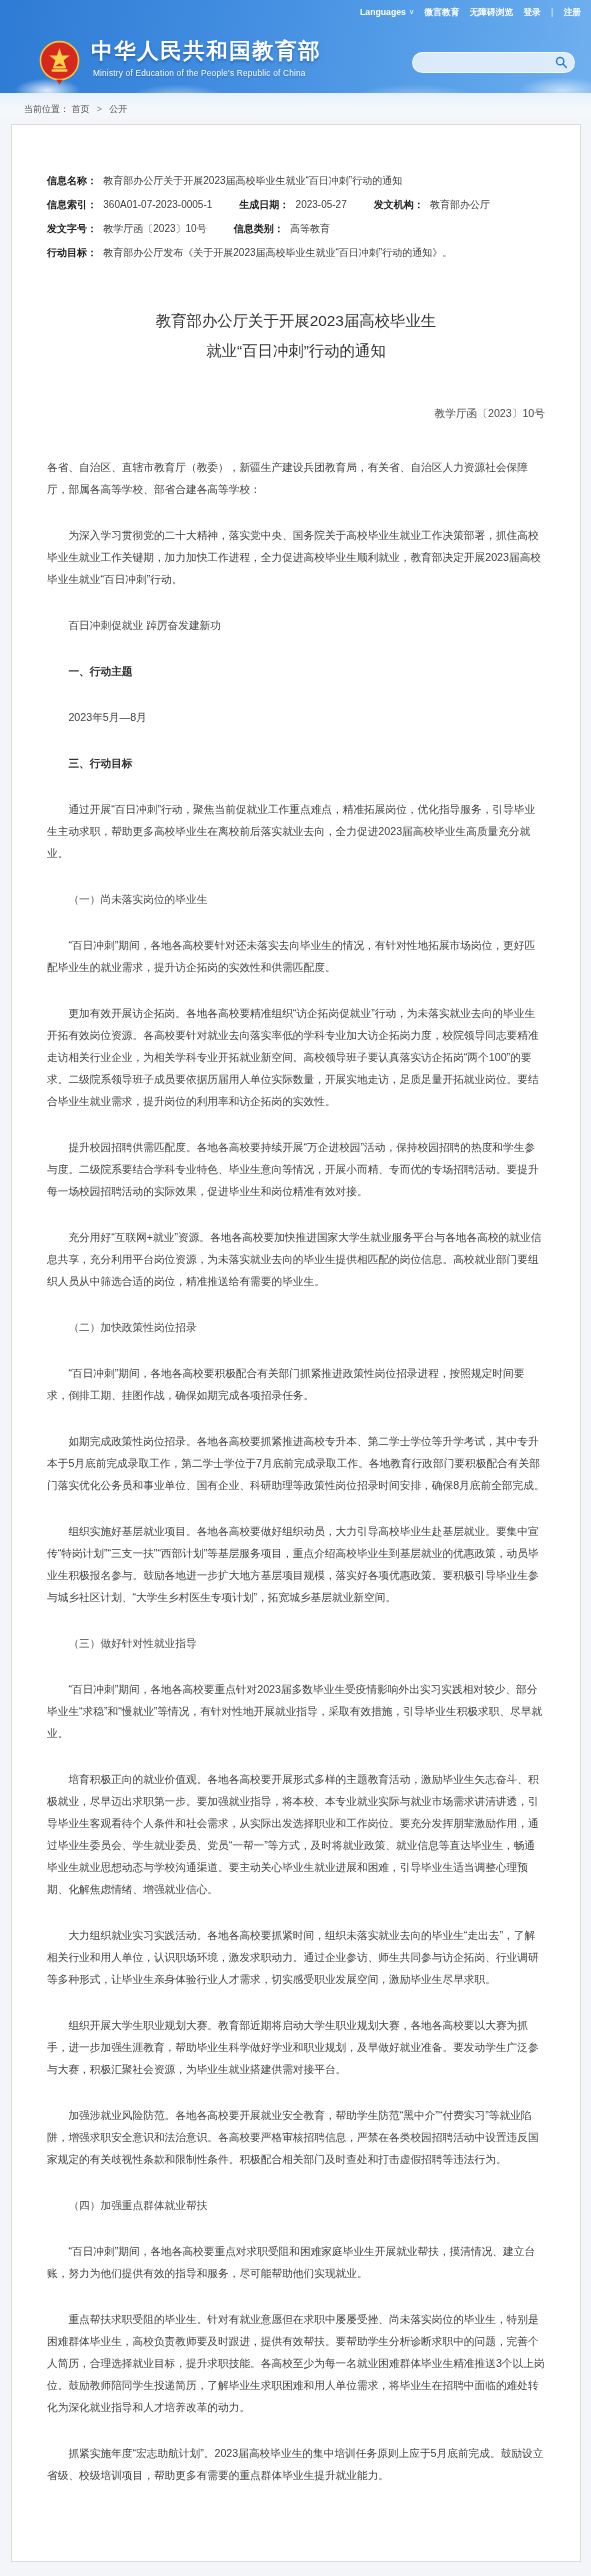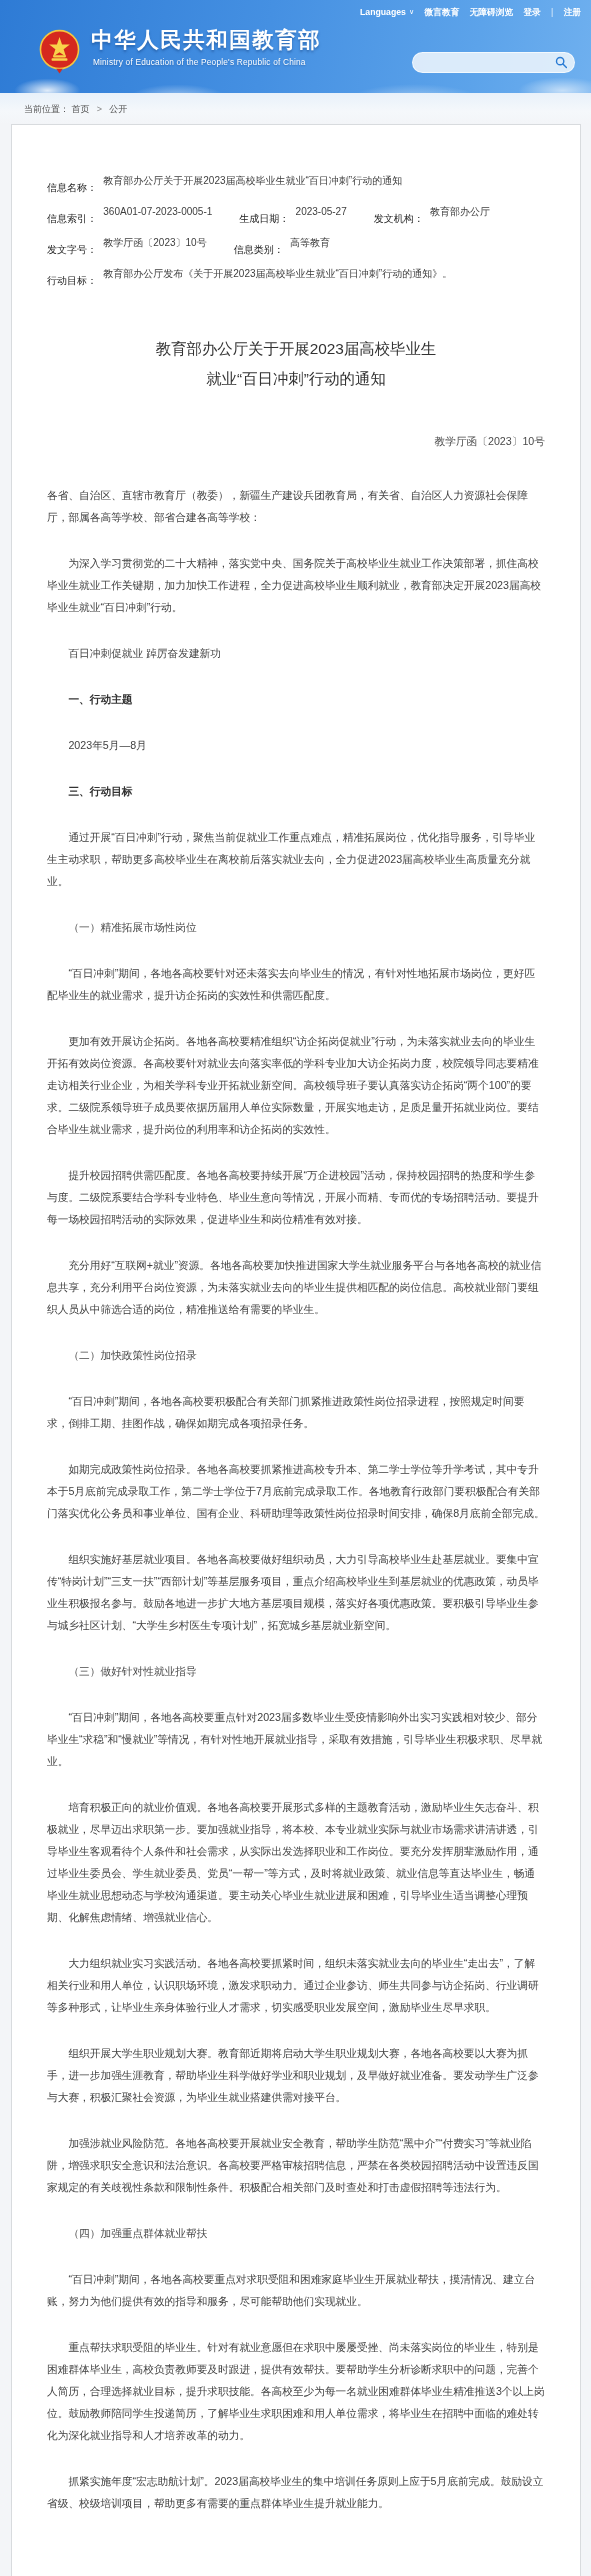--- a/index.html
+++ b/index.html
@@ -27,21 +27,21 @@
   }
   .topbar{
     position:absolute;top:7.1px;right:11px;
     display:flex;align-items:flex-start;gap:10.3px;
     color:#ffffff;font-size:8.7px;font-weight:bold;
   }
   .topbar a,.topbar span{ color:#fff; text-decoration:none; }
   .topbar .chev{ font-size:7.1px; font-weight:normal; margin-left:-7.1px; }
   .topbar .sep{ font-weight:normal; opacity:.8; }
   .brand{
-    position:absolute;left:38px;top:29px;
+    position:absolute;left:38px;top:40px;
     display:flex;align-items:flex-start;gap:10.3px;
   }
   .emblem{ width:43px;height:46px;flex:0 0 auto; }
   .brand-text .cn{
     margin:0;color:#fff;font-size:21.4px;font-weight:bold;letter-spacing:1.6px;
     text-shadow:0 1.6px 2.4px rgba(20,60,120,.45);line-height:1.1;
   }
   .brand-text .en{
     margin:4px 0 0 1.6px;color:#ffffff;font-size:8.3px;letter-spacing:0.2px;
     text-shadow:0 0.8px 1.6px rgba(20,60,120,.4);
@@ -69,21 +69,21 @@
   
   .card{
     margin:0 11px 20.6px 11px;
     background:#fff;
     border:0.8px solid #d8dbde;
     padding:44px 35px 51px 35px;
   }
   
   .meta{ font-size:10px;color:#3e3e3e;line-height:24px; }
   .meta .row{ display:flex;flex-wrap:nowrap; }
-  .meta .lbl{ font-weight:normal;color:#222;white-space:nowrap;margin-right:6.3px;margin-top:7px; }
+  .meta .lbl{ font-weight:bold;color:#222;white-space:nowrap;margin-right:6.3px; }
   .meta .val{ color:#3e3e3e; }
   .meta .pair{ display:flex;margin-right:27px; }
   .meta .pair:last-child{ margin-right:0; }
   
   .doc-title{
     margin:41px 24px 4.7px 24px;
     text-align:center;font-size:15.4px;font-weight:normal;color:#333;
     line-height:2.0;
   }
   .para{ font-size:10.7px;line-height:22px;color:#3f3f3f;margin:24px 0; }
@@ -184,21 +184,21 @@
   <p class="para docno">教学厅函〔2023〕10号</p>
 
   <article>
       <p class="para salutation">各省、自治区、直辖市教育厅（教委），新疆生产建设兵团教育局，有关省、自治区人力资源社会保障厅，部属各高等学校、部省合建各高等学校：</p>
       <p class="para body">为深入学习贯彻党的二十大精神，落实党中央、国务院关于高校毕业生就业工作决策部署，抓住高校毕业生就业工作关键期，加力加快工作进程，全力促进高校毕业生顺利就业，教育部决定开展2023届高校毕业生就业“百日冲刺”行动。</p>
       <p class="para body">百日冲刺促就业 踔厉奋发建新功</p>
       <p class="para heading">一、行动主题</p>
       <p class="para body">2023年5月—8月</p>
       <p class="para heading">三、行动目标</p>
       <p class="para body">通过开展“百日冲刺”行动，聚焦当前促就业工作重点难点，精准拓展岗位，优化指导服务，引导毕业生主动求职，帮助更多高校毕业生在离校前后落实就业去向，全力促进2023届高校毕业生高质量充分就业。</p>
-      <p class="para sub">（一）精准拓展市场性岗位</p>
+      <p class="para sub">（一）尚未落实岗位的毕业生</p>
       <p class="para body">“百日冲刺”期间，各地各高校要针对还未落实去向毕业生的情况，有针对性地拓展市场岗位，更好匹配毕业生的就业需求，提升访企拓岗的实效性和供需匹配度。</p>
       <p class="para body">更加有效开展访企拓岗。各地各高校要精准组织“访企拓岗促就业”行动，为未落实就业去向的毕业生开拓有效岗位资源。各高校要针对就业去向落实率低的学科专业加大访企拓岗力度，校院领导同志要精准走访相关行业企业，为相关学科专业开拓就业新空间。高校领导班子要认真落实访企拓岗“两个100”的要求。二级院系领导班子成员要依据历届用人单位实际数量，开展实地走访，足质足量开拓就业岗位。要结合毕业生就业需求，提升岗位的利用率和访企拓岗的实效性。</p>
       <p class="para body">提升校园招聘供需匹配度。各地各高校要持续开展“万企进校园”活动，保持校园招聘的热度和学生参与度。二级院系要结合学科专业特色、毕业生意向等情况，开展小而精、专而优的专场招聘活动。要提升每一场校园招聘活动的实际效果，促进毕业生和岗位精准有效对接。</p>
       <p class="para body">充分用好“互联网+就业”资源。各地各高校要加快推进国家大学生就业服务平台与各地各高校的就业信息共享，充分利用平台岗位资源，为未落实就业去向的毕业生提供相匹配的岗位信息。高校就业部门要组织人员从中筛选合适的岗位，精准推送给有需要的毕业生。</p>
       <p class="para sub">（二）加快政策性岗位招录</p>
       <p class="para body">“百日冲刺”期间，各地各高校要积极配合有关部门抓紧推进政策性岗位招录进程，按照规定时间要求，倒排工期、挂图作战，确保如期完成各项招录任务。</p>
       <p class="para body">如期完成政策性岗位招录。各地各高校要抓紧推进高校专升本、第二学士学位等升学考试，其中专升本于5月底前完成录取工作，第二学士学位于7月底前完成录取工作。各地教育行政部门要积极配合有关部门落实优化公务员和事业单位、国有企业、科研助理等政策性岗位招录时间安排，确保8月底前全部完成。</p>
       <p class="para body">组织实施好基层就业项目。各地各高校要做好组织动员，大力引导高校毕业生赴基层就业。要集中宣传“特岗计划”“三支一扶”“西部计划”等基层服务项目，重点介绍高校毕业生到基层就业的优惠政策，动员毕业生积极报名参与。鼓励各地进一步扩大地方基层项目规模，落实好各项优惠政策。要积极引导毕业生参与城乡社区计划、“大学生乡村医生专项计划”，拓宽城乡基层就业新空间。</p>
       <p class="para sub">（三）做好针对性就业指导</p>
       <p class="para body">“百日冲刺”期间，各地各高校要重点针对2023届多数毕业生受疫情影响外出实习实践相对较少、部分毕业生“求稳”和“慢就业”等情况，有针对性地开展就业指导，采取有效措施，引导毕业生积极求职、尽早就业。</p>

